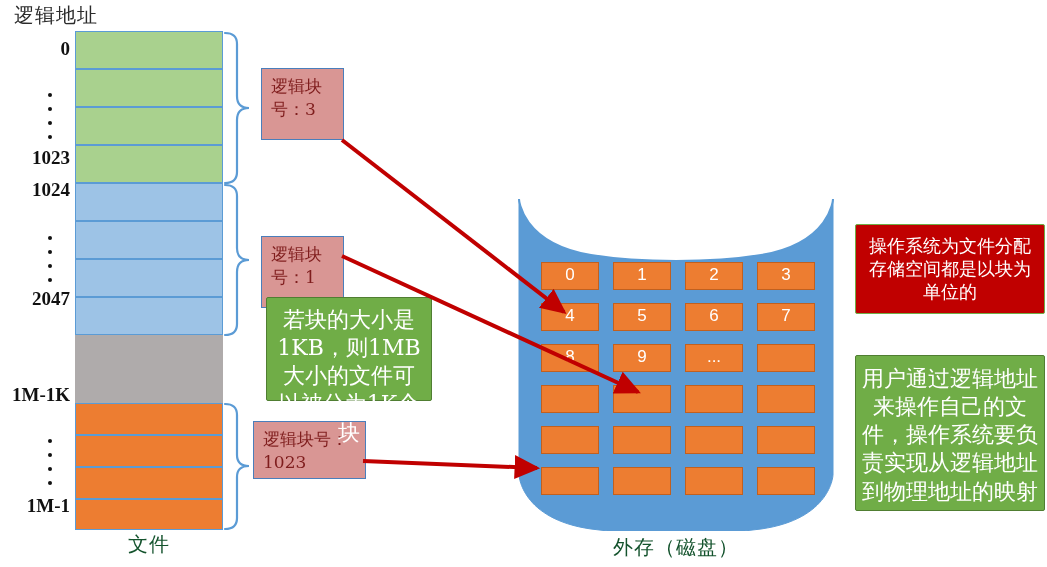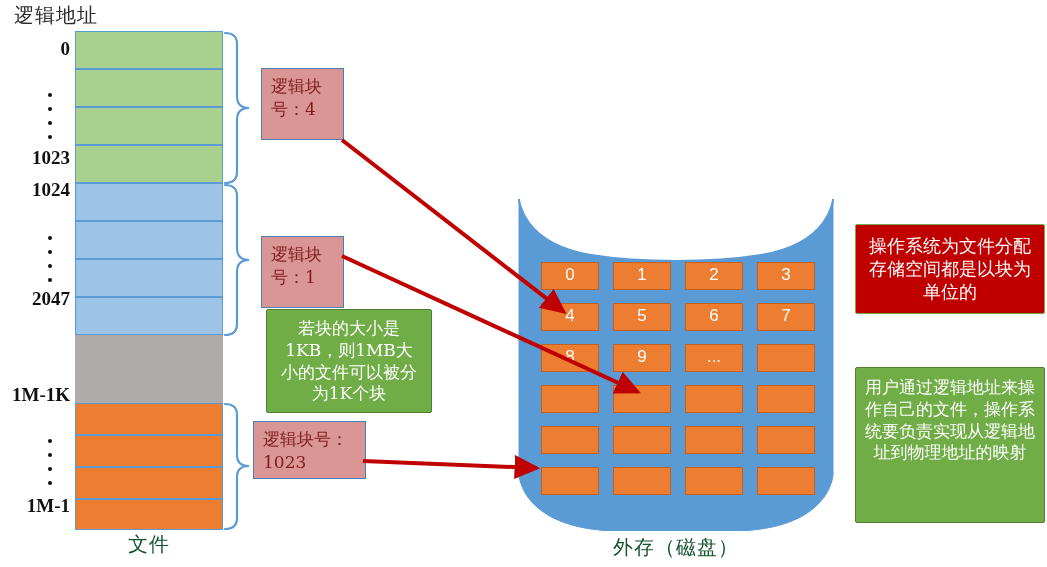--- a/index.html
+++ b/index.html
@@ -60,21 +60,21 @@
     font-family:"DejaVu Serif","Liberation Serif",serif;
     padding:6px 7px 0 9px;
   }
 
   
   .callout{
     position:absolute;box-sizing:border-box;border-radius:2px;
     color:#ffffff;line-height:1.28;text-align:center;
     font-family:"DejaVu Serif","Liberation Serif",serif;
   }
-  .callout.green{background:#70AD47;border:1.5px solid #507E32;font-size:17px;margin-top:12px;}
+  .callout.green{background:#70AD47;border:1.5px solid #507E32;font-size:22px;}
   .callout.red{background:#C00000;border:1.5px solid #70AD47;font-size:18px;}
   .callout .tail{position:absolute;width:0;height:0;}
 
   
   #disk-wrap{left:503px;top:193px;width:330px;height:338px;}
   .diskblock{
     position:absolute;box-sizing:border-box;
     background:#ED7D31;border:1.5px solid #C1601F;
     color:#ffffff;font-size:17px;text-align:center;
     font-family:"Liberation Sans","DejaVu Sans",sans-serif;
@@ -141,21 +141,21 @@
   </svg>
   <svg class="abs brace" style="left:215px;top:182px;" width="42" height="156" viewBox="0 0 42 156">
     <path d="M2 3 Q14 3 14 14 L14 66 Q14 78 26 78 Q14 78 14 90 L14 142 Q14 153 2 153" fill="none" stroke="#5B9BD5" stroke-width="2.2" stroke-linecap="round"></path>
   </svg>
   <svg class="abs brace" style="left:215px;top:401px;" width="42" height="131" viewBox="0 0 42 131">
     <path d="M2 3 Q14 3 14 14 L14 54 Q14 65 26 65 Q14 65 14 76 L14 117 Q14 128 2 128" fill="none" stroke="#5B9BD5" stroke-width="2.2" stroke-linecap="round"></path>
   </svg>
 
   <div class="pinkbox" style="left:253px;top:68px;width:83px;height:72px;">
     <div>逻辑块</div>
-    <div>号：4</div>
+    <div>号：3</div>
   </div>
 
   <div class="pinkbox" style="left:253px;top:236px;width:83px;height:72px;">
     <div>逻辑块</div>
     <div>号：1</div>
   </div>
 
   <div class="pinkbox" style="left:245px;top:421px;width:113px;height:58px;">
     <div>逻辑块号：</div>
     <div>1023</div>

